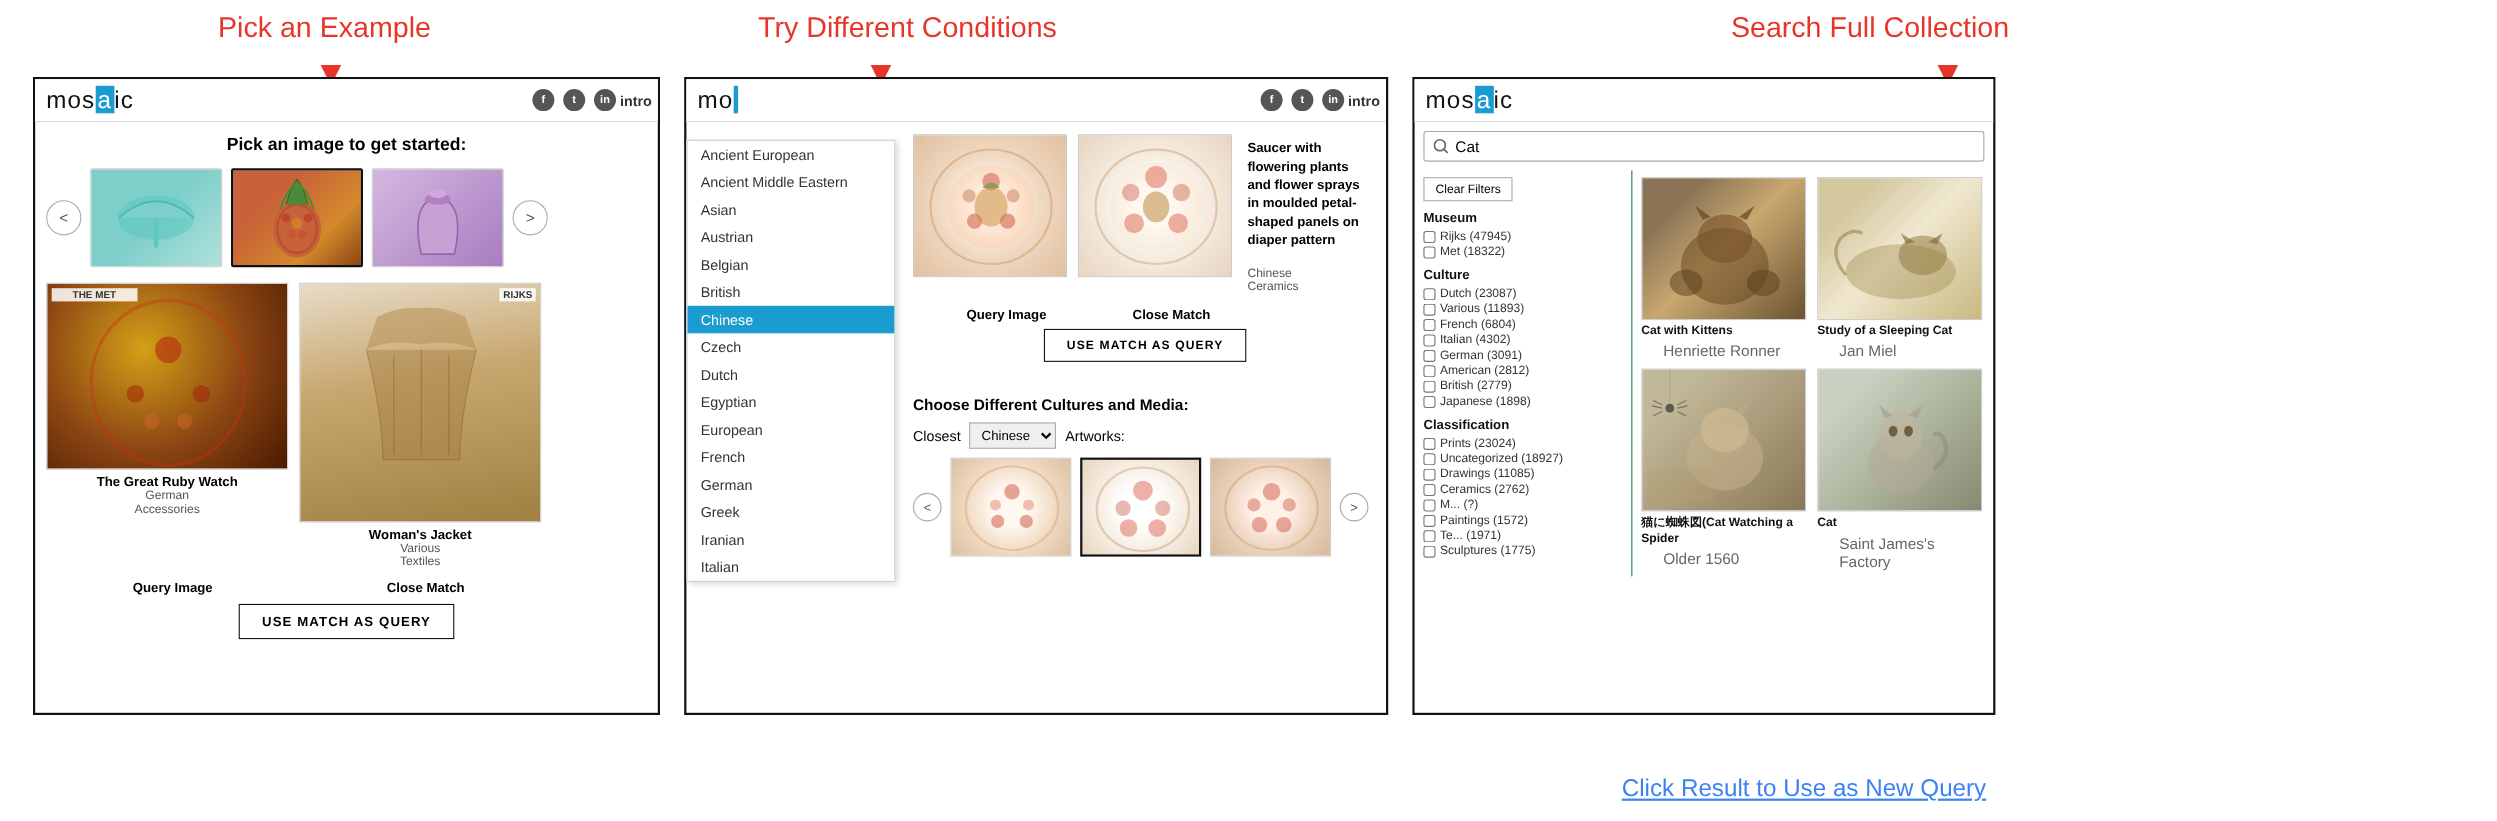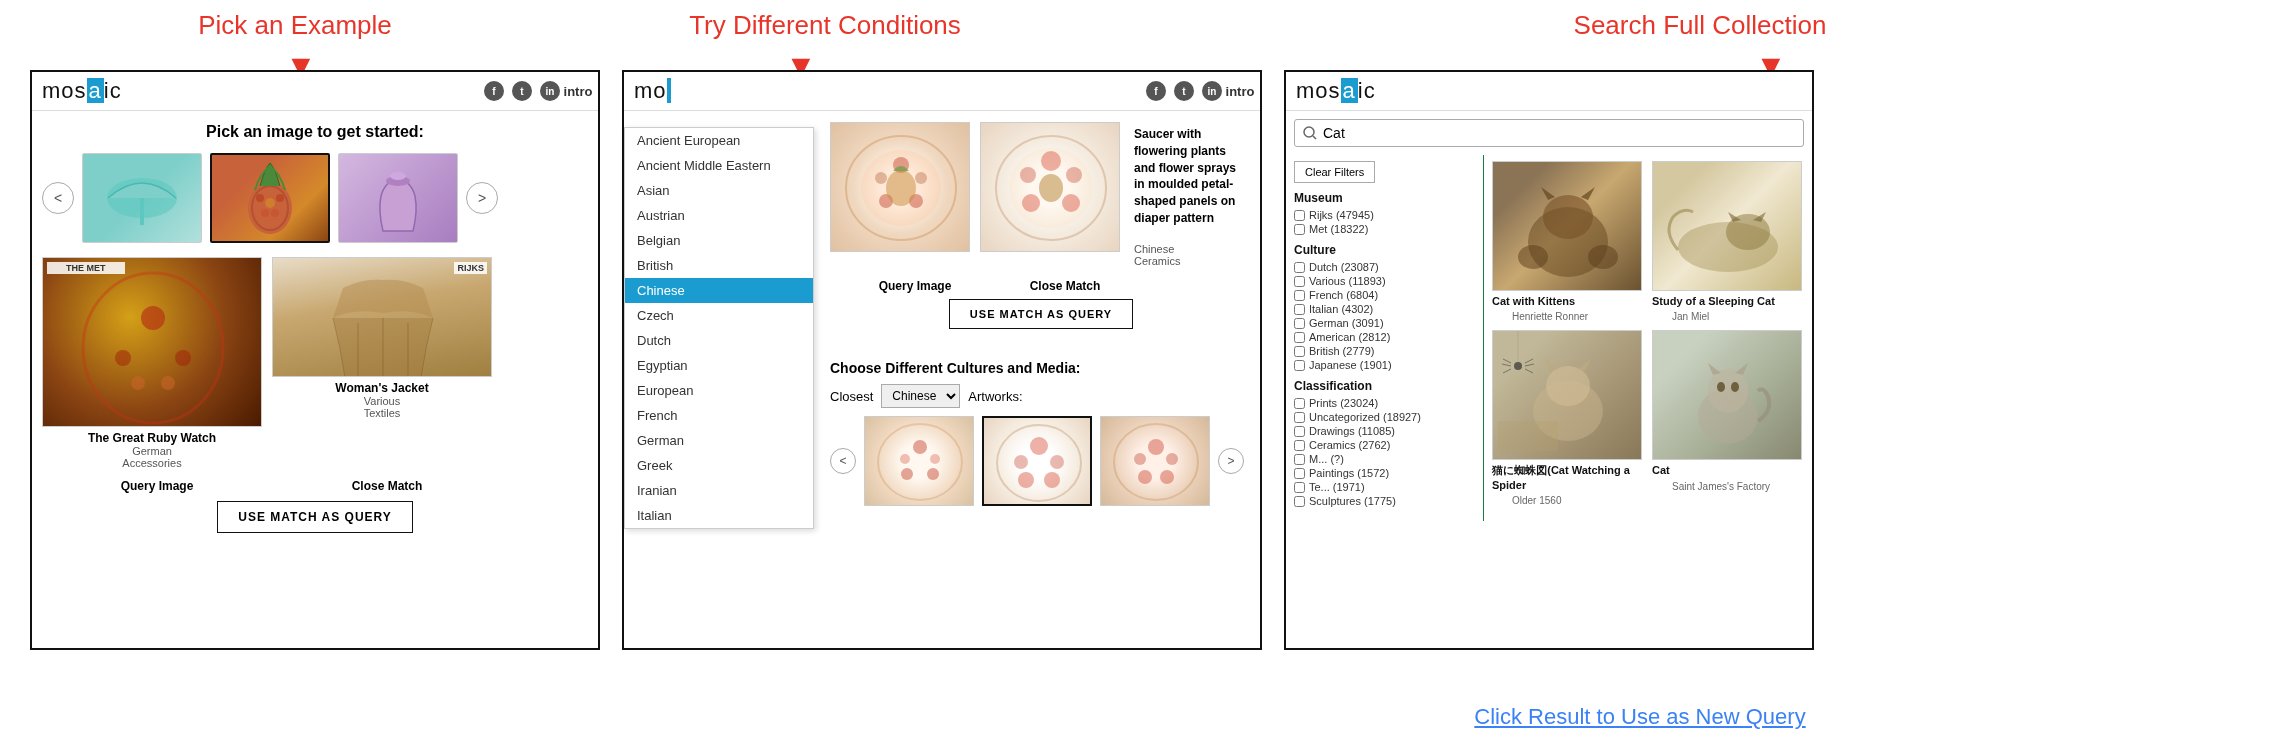--- a/index.html
+++ b/index.html
@@ -242,21 +242,21 @@
     }
 
     .result-card-title {
       font-size: 11px;
       font-weight: bold;
       color: #111;
       line-height: 1.3;
     }
 
     .result-card-artist {
-      font-size: 10px;
+      font-size: 14px;
       color: #666;
       padding-left: 20px;
     }
   </style>
 </head>
 <body>
 
 <div style="position:relative; width:2270px; min-height:746px; background:#fff;">
 
   <div style="position:absolute; top:10px; left:195px; color:#e8352a; font-size:26px; font-weight:500; text-align:center; width:200px;">Pick an Example</div>
@@ -351,21 +351,21 @@
               </svg>
             </div>
             <div style="text-align:center; margin-top:4px;">
               <div style="font-size:12px;font-weight:bold;">The Great Ruby Watch</div>
               <div style="font-size:11px;color:#555;">German</div>
               <div style="font-size:11px;color:#555;">Accessories</div>
             </div>
           </div>
 
           <div style="position:relative; width:220px;">
-            <div style="width:220px; height:120px; background:linear-gradient(170deg,#e8dcc8,#c8a870 40%,#a08040 100%); border:1px solid #ccc; position:relative; overflow:hidden;">
+            <div style="width:220px; height:218px; background:linear-gradient(170deg,#e8dcc8,#c8a870 40%,#a08040 100%); border:1px solid #ccc; position:relative; overflow:hidden;">
               <div style="position:absolute;top:4px;right:4px;background:rgba(255,255,255,0.85);font-size:9px;font-weight:bold;padding:1px 3px;color:#333;">RIJKS</div>
               <svg width="220" height="170" style="position:absolute;top:0;left:0;">
 
                 <path d="M70 30 Q90 20 110 22 Q130 20 150 30 L160 60 Q140 50 110 55 Q80 50 60 60 Z" fill="rgba(180,140,80,0.5)"></path>
                 <path d="M60 60 Q75 120 75 160 L145 160 Q145 120 160 60" fill="rgba(160,120,60,0.4)" stroke="rgba(100,70,30,0.3)" stroke-width="1"></path>
 
                 <line x1="85" y1="65" x2="85" y2="155" stroke="rgba(120,80,30,0.4)" stroke-width="1"></line>
                 <line x1="110" y1="60" x2="110" y2="155" stroke="rgba(120,80,30,0.4)" stroke-width="1"></line>
                 <line x1="135" y1="65" x2="135" y2="155" stroke="rgba(120,80,30,0.4)" stroke-width="1"></line>
               </svg>
@@ -579,21 +579,21 @@
             <div class="filter-item">
               <input type="checkbox" style="">
               <span>American (2812)</span>
             </div>
             <div class="filter-item">
               <input type="checkbox" style="">
               <span>British (2779)</span>
             </div>
             <div class="filter-item">
               <input type="checkbox" style="">
-              <span>Japanese (1901)</span>
+              <span>Japanese (1898)</span>
             </div>
           </div>
 
           <div class="filter-group">
             <div class="filter-group-title">Classification</div>
             <div class="filter-item">
               <input type="checkbox" style="">
               <span>Prints (23024)</span>
             </div>
             <div class="filter-item">

